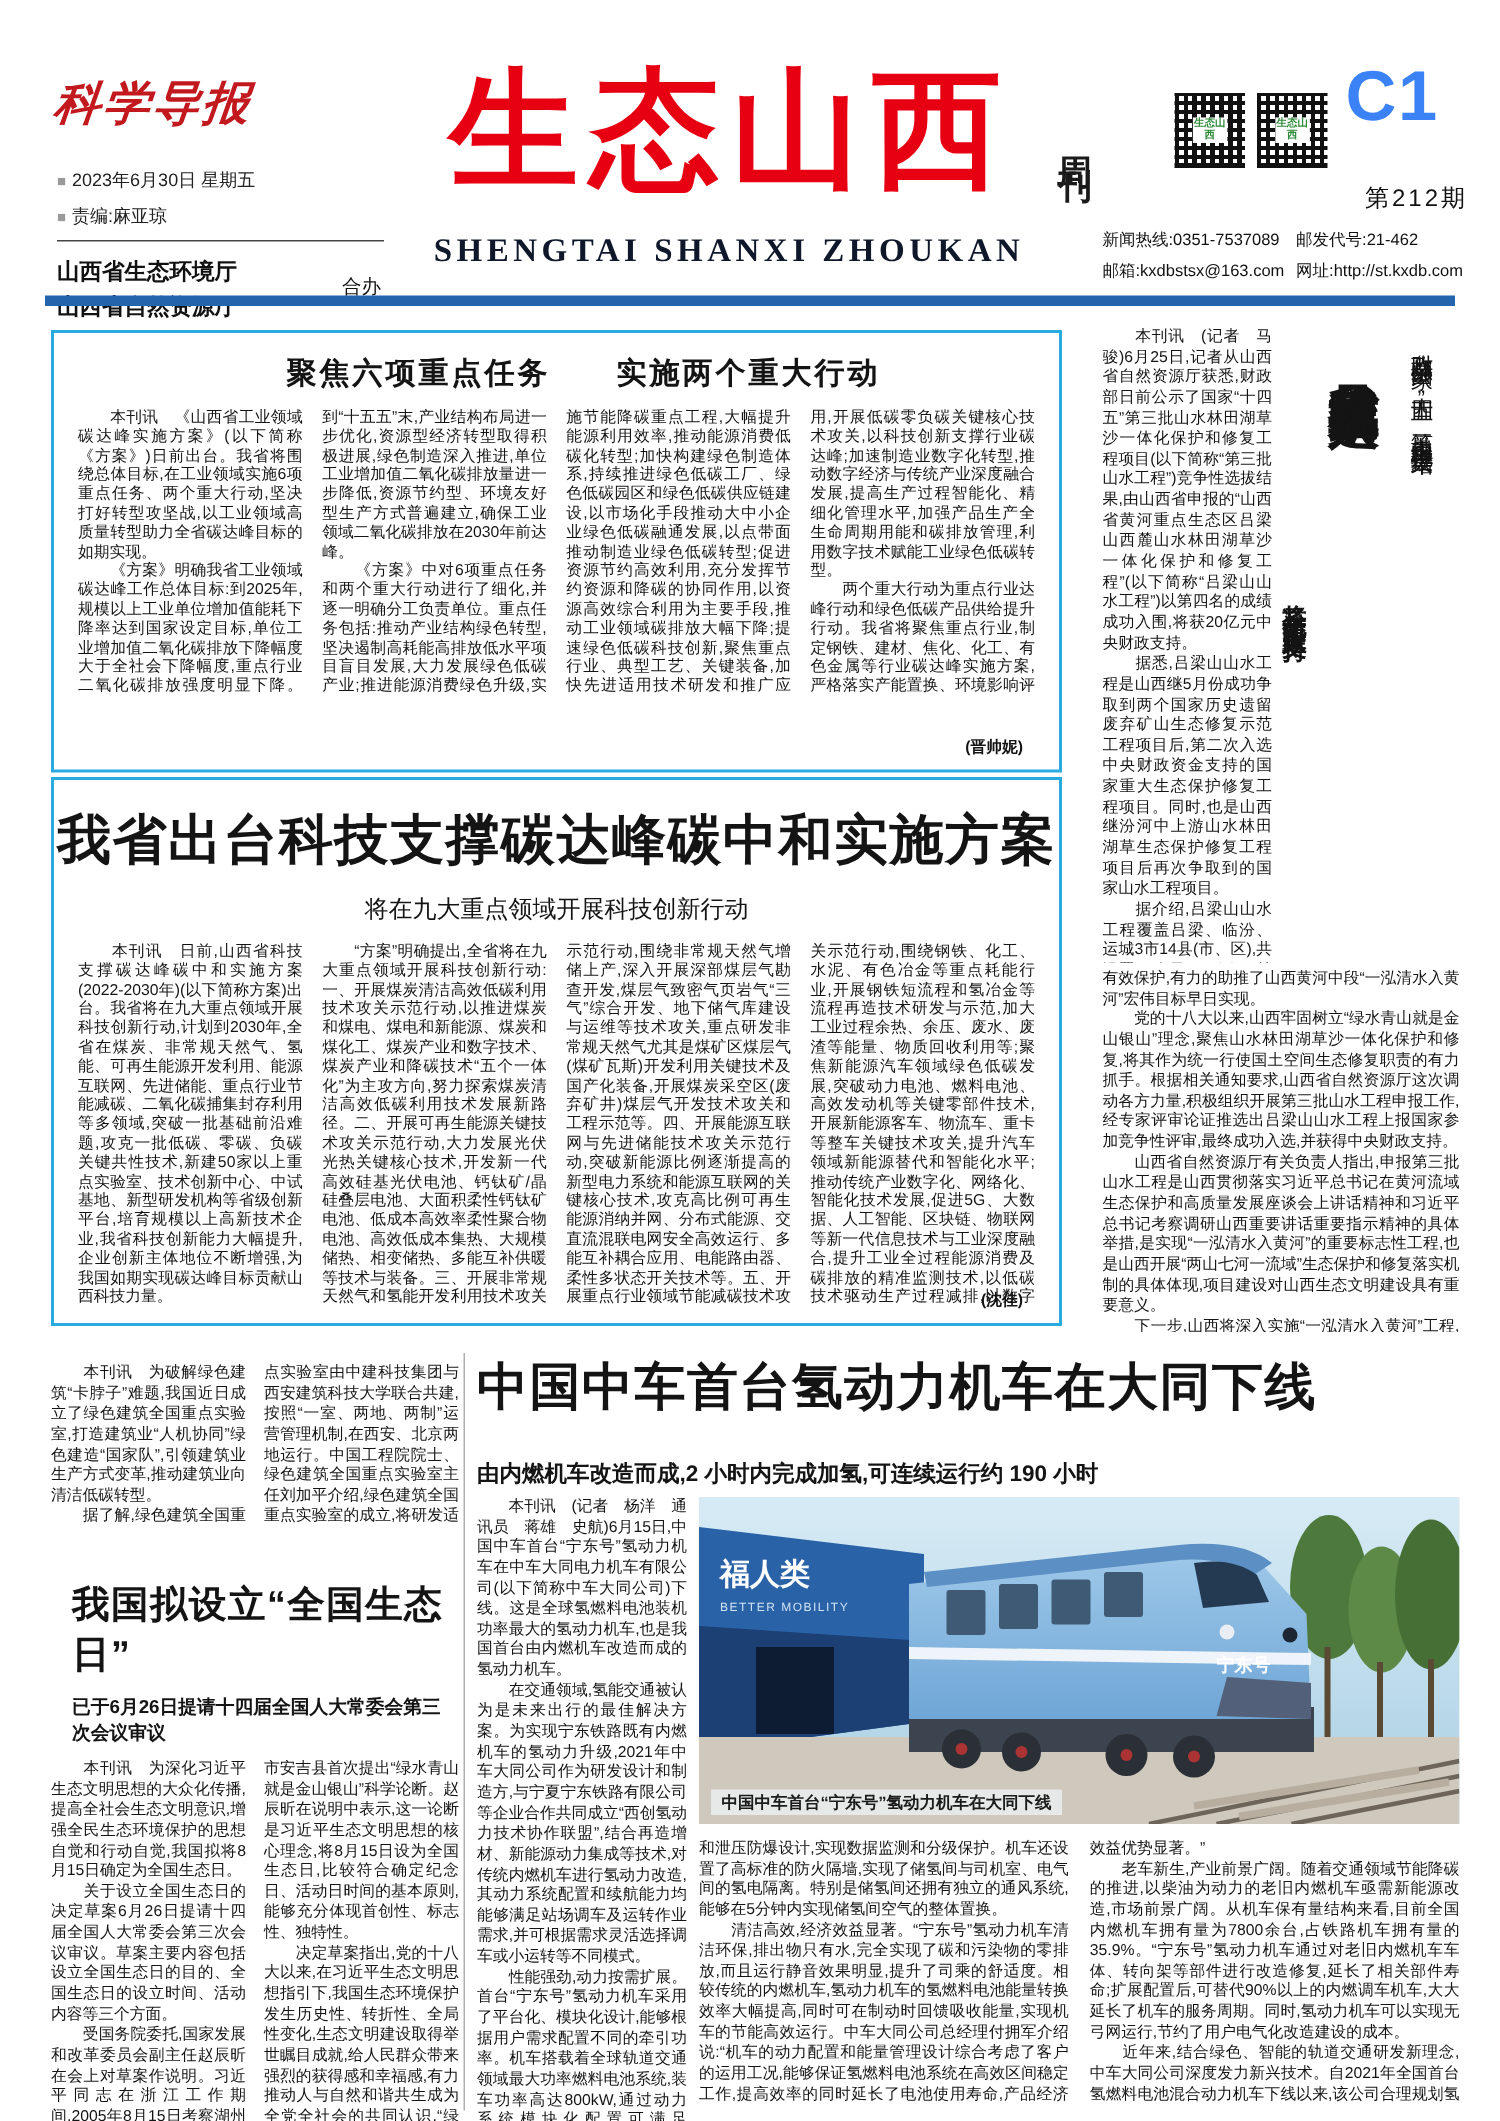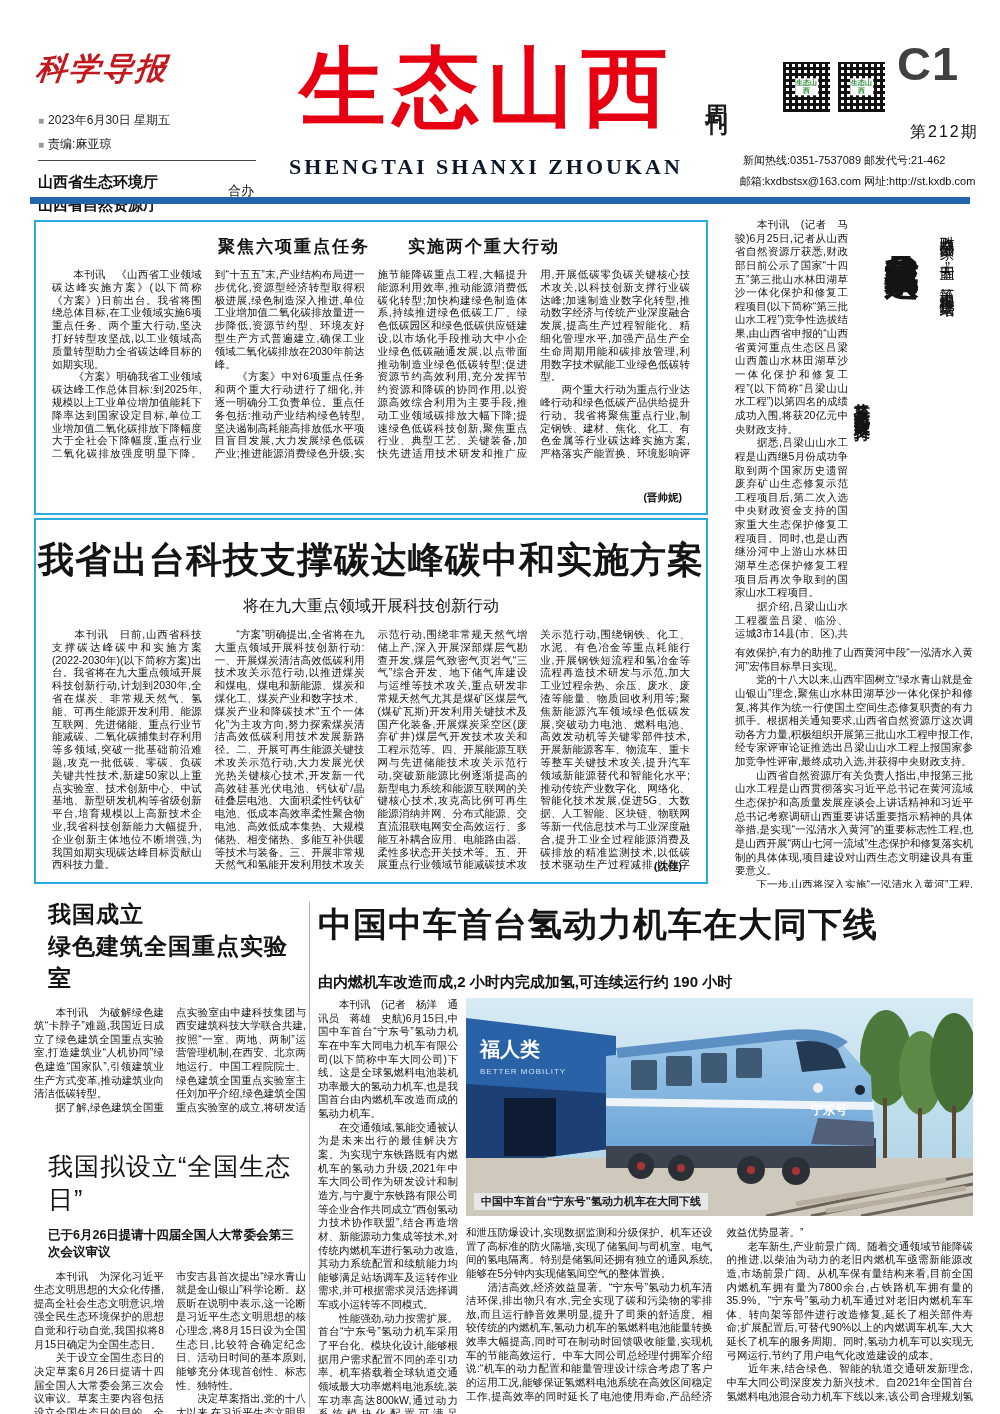--- a/index.html
+++ b/index.html
@@ -18,31 +18,31 @@
   .orgs { left:38px; top:170px; font-size:15px; font-weight:bold; line-height:1.55; color:#111; }
   .coorg { left:228px; top:182px; font-size:13px; color:#111; }
   .main-title { left:275px; top:40px; width:425px; text-align:center; font-family:"DejaVu Serif",serif; font-weight:900; font-size:86px; color:#e60012; letter-spacing:8px; line-height:1.1; }
   .weekly { left:702px; top:86px; writing-mode:vertical-rl; text-orientation:upright; font-size:23px; font-weight:bold; letter-spacing:9px; color:#1a1a1a; }
   .pinyin { left:276px; top:154px; width:420px; text-align:center; font-family:"Liberation Serif",serif; font-weight:bold; font-size:22px; letter-spacing:3px; color:#0f172a; }
   .qr { width:47px; height:50px; background:
         repeating-linear-gradient(0deg,#111 0 3px,transparent 3px 6px),
         repeating-linear-gradient(90deg,#111 0 3px,#fff 3px 6px); position:absolute; }
   .qr .qr-label { position:absolute; left:50%; top:50%; transform:translate(-50%,-50%); background:#fff; color:#2e8b3a; font-size:7px; font-weight:bold; line-height:1.1; padding:1px; text-align:center; }
   .qr1 { left:783px; top:62px; } .qr2 { left:838px; top:62px; }
-  .page-code { left:897px; top:36px; font-size:47px; font-weight:bold; color:#404040; letter-spacing:1px; }
+  .page-code { left:897px; top:36px; font-size:47px; font-weight:bold; color:#3b82f6; letter-spacing:1px; }
   .issue { left:910px; top:122px; font-size:16px; color:#111; letter-spacing:2px; }
   .contact { left:735px; top:150px; font-size:11px; color:#111; line-height:1.9; }
-  .contact .row span { display:inline-block;text-align:right; }
+  .contact .row span { display:inline-block; }
   .contact .c1 { width:126px; } 
   .blue-bar { left:30px; top:197px; width:940px; height:7px; background:#2364ad; }
 
   
   .box { position:absolute; border:2px solid #29abe2; background:#fff; }
   .box1 { left:34px; top:220px; width:674px; height:295px; }
-  .kicker { margin-top:13px; text-align:center; font-size:17px; font-weight:bold; letter-spacing:2px;padding-left:36px; }
+  .kicker { margin-top:13px; text-align:center; font-size:20px; font-weight:bold; letter-spacing:2px;padding-left:36px; }
   .h1 { margin-top:5px; text-align:center; font-size:38px; font-weight:900; letter-spacing:1px; line-height:1.1; }
   .body4 { margin:10px 16px 0; column-count:4; column-gap:13px; font-size:10.5px; line-height:1.22; overflow:hidden; }
   .b1 { height:196px; }
   .byline { position:absolute; right:24px; bottom:8px; font-size:10.5px; font-weight:bold; }
 
   .box2 { left:34px; top:518px; width:674px; height:366px; }
   .h2 { margin-top:16px; text-align:center; font-size:36px; font-weight:900; letter-spacing:1px; }
   .sub2 { margin-top:11px; text-align:center; font-size:16px; }
   .b2 { height:246px; margin-top:11px; }
 
@@ -52,21 +52,21 @@
   .a3-full { left:20px; top:432px; width:238px; height:242px; overflow:hidden; font-size:10.5px; line-height:1.3; }
   .a3-sub { left:136px; top:176px; writing-mode:vertical-rl; text-orientation:upright; font-size:16px; font-weight:bold; letter-spacing:2px; }
   .a3-head { left:164px; top:14px; writing-mode:vertical-rl; text-orientation:upright; font-size:34px; font-weight:900; letter-spacing:1px; }
   .a3-kick { left:222px; top:10px; writing-mode:vertical-rl; text-orientation:upright; font-size:15px; letter-spacing:1.5px; }
 
   
   .bl { left:34px; top:898px; width:272px; }
   .h4 { padding-left:14px; font-size:23px; font-weight:900; line-height:1.4; letter-spacing:1px; }
   .body2 { margin-top:11px; column-count:2; column-gap:12px; font-size:10.5px; line-height:1.3; overflow:hidden; }
   .b4 { height:120px; }
-  .h5 { margin-top:24px; padding-left:14px; font-size:25px; font-weight:400; letter-spacing:1px; }
+  .h5 { margin-top:24px; padding-left:14px; font-size:25px; font-weight:700; letter-spacing:1px; }
   .sub5 { margin-top:11px; padding-left:14px; font-size:12.5px; font-weight:bold; }
   .b5 { height:254px; margin-top:9px; }
   .vrule { left:309px; top:902px; width:1px; height:505px; background:#b0b0b0; }
 
   
   .art6 { left:318px; top:902px; width:655px; height:512px; }
   .h6 { font-size:34px; font-weight:900; letter-spacing:1px; }
   .sub6 { margin-top:25px; font-size:15px; font-weight:bold; }
   .a6-col1 { left:0; top:96px; width:140px; height:416px; overflow:hidden; font-size:10.5px; line-height:1.3; }
   .a6-photo { left:148px; top:96px; width:507px; height:218px; overflow:hidden; background:#e5e5e5; }
@@ -148,24 +148,20 @@
     <div class="abs a3-head">我省吕梁山山水工程入选</div>
     <div class="abs a3-kick">财政部公示国家“十四五”第三批山水工程选拔结果</div>
     <div class="abs a3-full just prewrap">有效保护,有力的助推了山西黄河中段“一泓清水入黄河”宏伟目标早日实现。
 　　党的十八大以来,山西牢固树立“绿水青山就是金山银山”理念,聚焦山水林田湖草沙一体化保护和修复,将其作为统一行使国土空间生态修复职责的有力抓手。根据相关通知要求,山西省自然资源厅这次调动各方力量,积极组织开展第三批山水工程申报工作,经专家评审论证推选出吕梁山山水工程上报国家参加竞争性评审,最终成功入选,并获得中央财政支持。
 　　山西省自然资源厅有关负责人指出,申报第三批山水工程是山西贯彻落实习近平总书记在黄河流域生态保护和高质量发展座谈会上讲话精神和习近平总书记考察调研山西重要讲话重要指示精神的具体举措,是实现“一泓清水入黄河”的重要标志性工程,也是山西开展“两山七河一流域”生态保护和修复落实机制的具体体现,项目建设对山西生态文明建设具有重要意义。
 　　下一步,山西将深入实施“一泓清水入黄河”工程,科学开展植树造林,稳步推进沙化土地治理,严格落实草畜平衡、禁牧休牧等要求,增强防沙治沙和水源涵养能力,深度融入黄河“几字弯”治理攻坚战,加快建设黄河流域生态保护和高质量发展重要实验区,为我省实现高质量生态文明建设作出新贡献。</div>
   </aside>
 
   <section class="abs bl">
     <div>
-      <div class="h4">
-        <div>我国成立</div>
-        <div>绿色建筑全国重点实验室</div>
-      </div>
       <div class="body2 b4 just prewrap">　　本刊讯　为破解绿色建筑“卡脖子”难题,我国近日成立了绿色建筑全国重点实验室,打造建筑业“人机协同”绿色建造“国家队”,引领建筑业生产方式变革,推动建筑业向清洁低碳转型。
 　　据了解,绿色建筑全国重点实验室由中建科技集团与西安建筑科技大学联合共建,按照“一室、两地、两制”运营管理机制,在西安、北京两地运行。中国工程院院士、绿色建筑全国重点实验室主任刘加平介绍,绿色建筑全国重点实验室的成立,将研发适应我国不同自然与社会条件下的绿色建筑新模式、新技术和新产品,从设计、建造和运维全产业链,寻求建筑降碳、降低能源与资源消耗的技术路径和行动方案。(王优玲)</div>
     </div>
     <div>
       <div class="h5">我国拟设立“全国生态日”</div>
       <div class="sub5">已于6月26日提请十四届全国人大常委会第三次会议审议</div>
       <div class="body2 b5 just prewrap">　　本刊讯　为深化习近平生态文明思想的大众化传播,提高全社会生态文明意识,增强全民生态环境保护的思想自觉和行动自觉,我国拟将8月15日确定为全国生态日。
 　　关于设立全国生态日的决定草案6月26日提请十四届全国人大常委会第三次会议审议。草案主要内容包括设立全国生态日的目的、全国生态日的设立时间、活动内容等三个方面。
 　　受国务院委托,国家发展和改革委员会副主任赵辰昕在会上对草案作说明。习近平同志在浙江工作期间,2005年8月15日考察湖州市安吉县首次提出“绿水青山就是金山银山”科学论断。赵辰昕在说明中表示,这一论断是习近平生态文明思想的核心理念,将8月15日设为全国生态日,比较符合确定纪念日、活动日时间的基本原则,能够充分体现首创性、标志性、独特性。
 　　决定草案指出,党的十八大以来,在习近平生态文明思想指引下,我国生态环境保护发生历史性、转折性、全局性变化,生态文明建设取得举世瞩目成就,给人民群众带来强烈的获得感和幸福感,有力推动人与自然和谐共生成为全党全社会的共同认识,“绿水青山就是金山银山”成为全国各族人民的共同理念,绿色循环低碳发展成为各地区各部门的共同行动。

